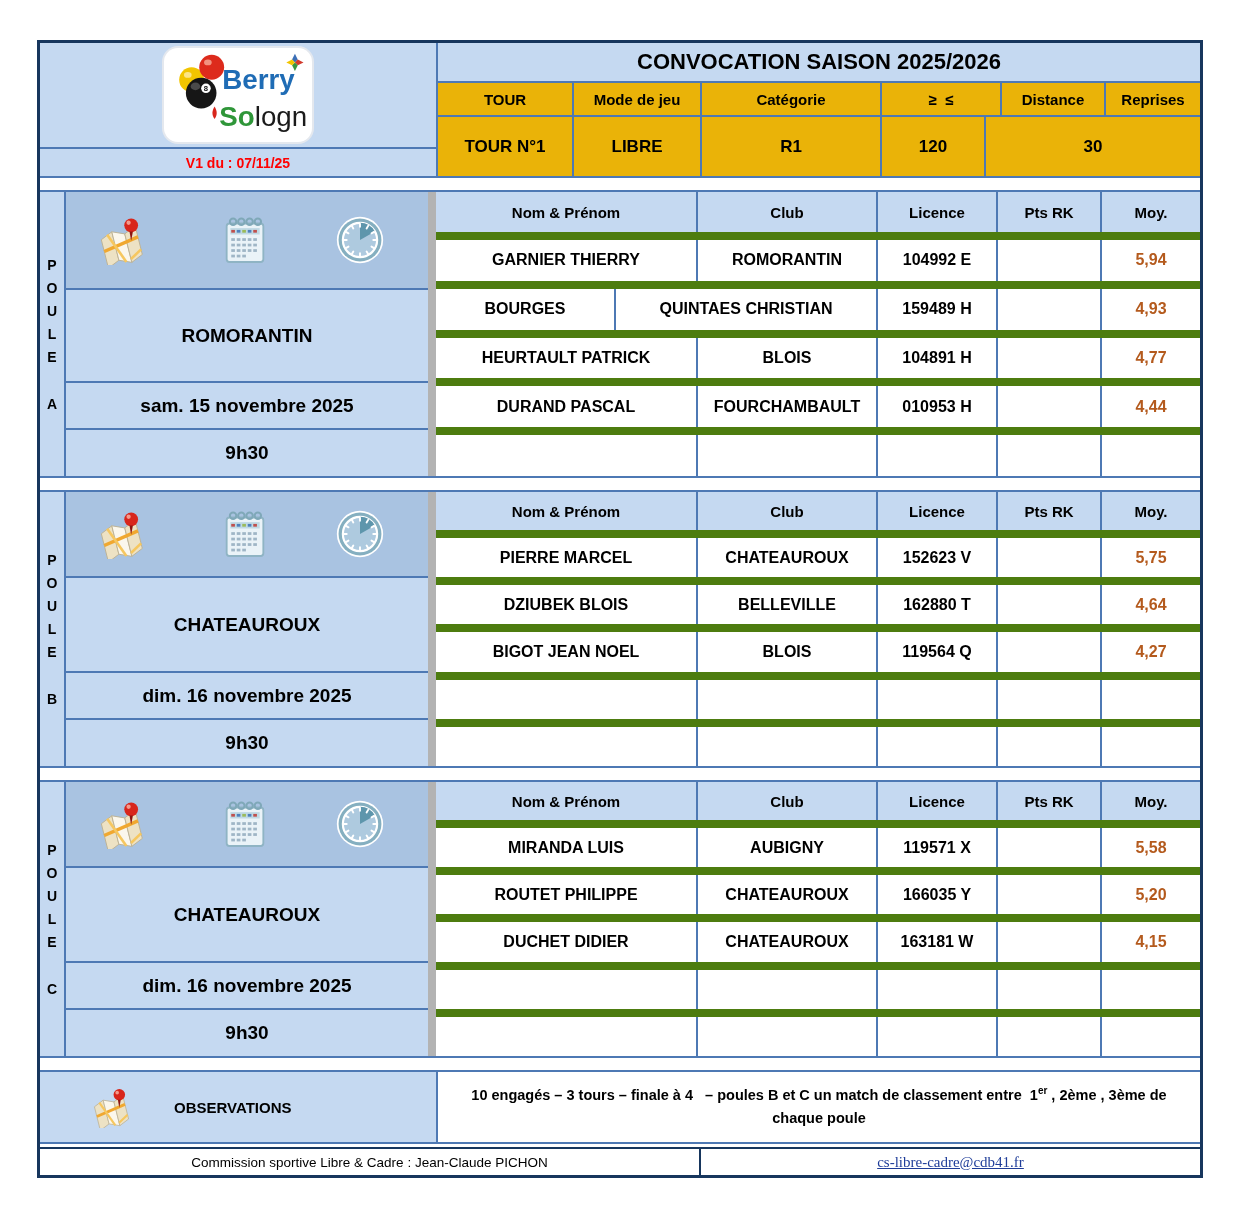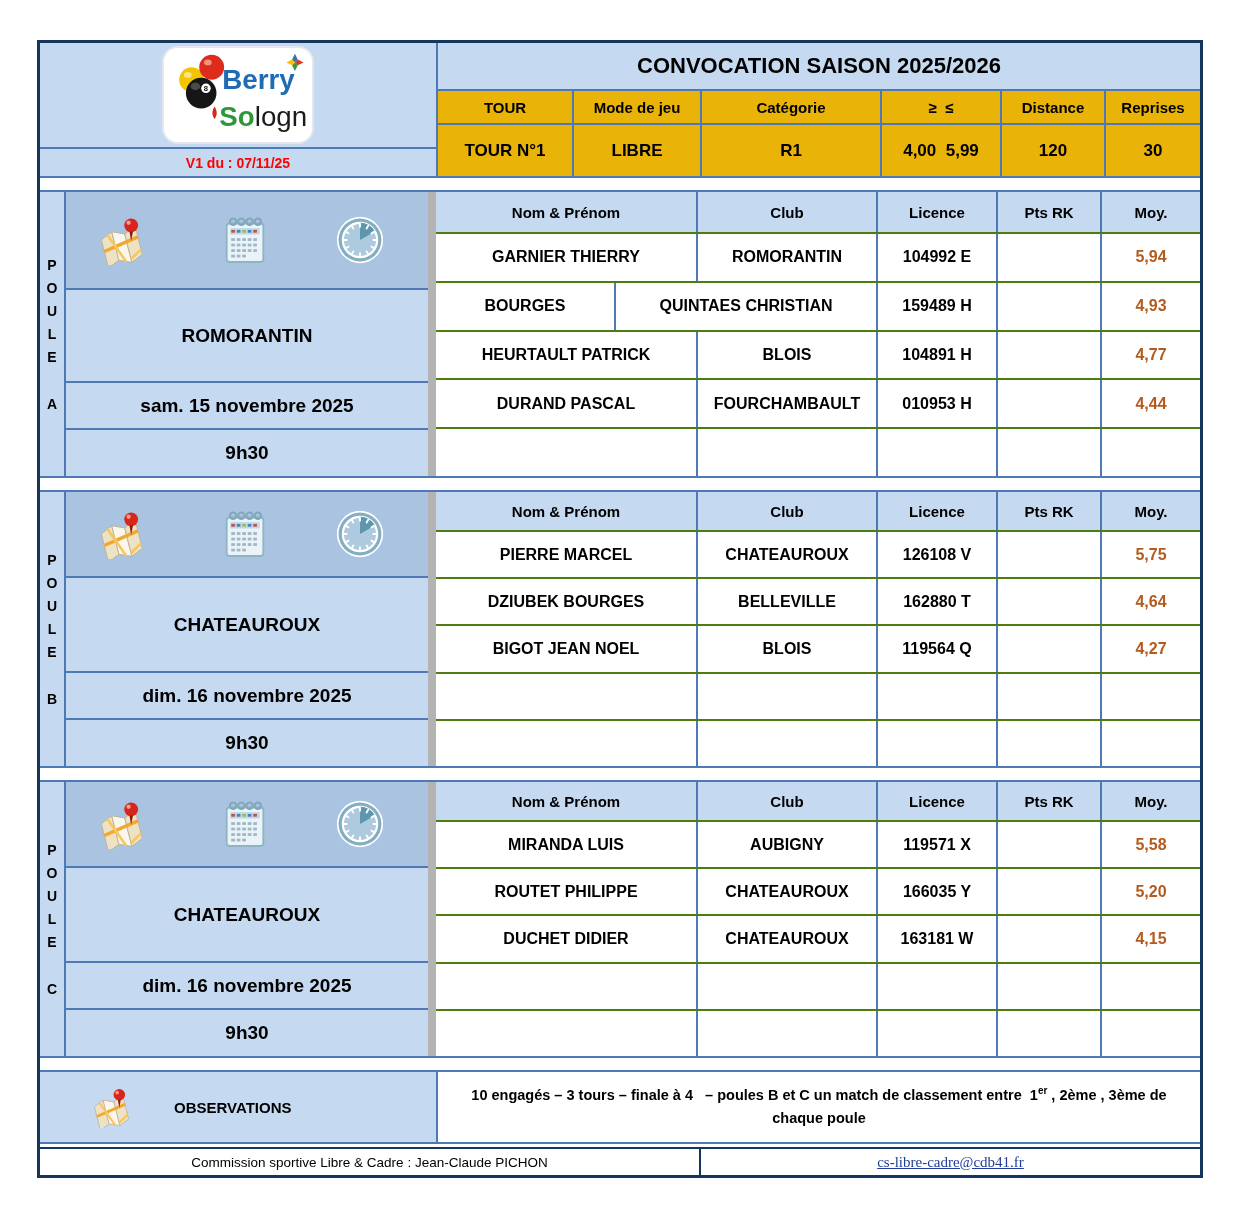--- a/index.html
+++ b/index.html
@@ -12,21 +12,21 @@
   .gap-sm { height:3px; background:#ffffff; flex:0 0 auto; }
 
   
   .header-sec { height:135px; flex:0 0 auto; display:flex; border-bottom:2px solid #4E79B4; }
   .header-left { width:398px; flex:0 0 auto; display:flex; flex-direction:column; border-right:2px solid #4E79B4; background:#C5D9F1; }
   .logo-cell { flex:1; display:flex; align-items:center; justify-content:center; }
   .logo-box { width:148px; height:94px; background:#ffffff; border-radius:14px; box-shadow:0 0 0 2px #e4e8ee; display:flex; align-items:center; justify-content:center; }
   .version-cell { height:29px; border-top:2px solid #4E79B4; display:flex; align-items:center; justify-content:center;
                   color:#FF0000; font-weight:bold; font-size:14px; }
   .header-right { flex:1; display:flex; flex-direction:column; }
-  .title-cell { height:48px; background:#C5D9F1; border-bottom:2px solid #4E79B4;
+  .title-cell { height:40px; background:#C5D9F1; border-bottom:2px solid #4E79B4;
                 display:flex; align-items:center; justify-content:center; font-weight:bold; font-size:22px; color:#000; }
   .hrow { display:flex; background:#eab308; }
   .hrow.cols { height:34px; flex:0 0 auto; }
   .hrow.vals { flex:1; }
   .hcell { display:flex; align-items:center; justify-content:center; border-right:2px solid #4E79B4; font-weight:bold; }
   .hcell:last-child { border-right:none; }
   .hrow.cols .hcell { border-bottom:2px solid #4E79B4; font-size:15px; }
   .hrow.vals .hcell { font-size:17px; }
   .w-tour { flex:0 0 136px; } .w-mode { flex:0 0 128px; } .w-cat { flex:0 0 180px; }
   .w-geq { flex:0 0 120px; } .w-dist { flex:0 0 104px; } .w-rep { flex:1; }
@@ -43,21 +43,21 @@
   .poule-a .icons-row { height:96px; } .poule-b .icons-row, .poule-c .icons-row { height:84px; }
   .venue-cell { flex:1; border-top:2px solid #4E79B4; display:flex; align-items:center; justify-content:center; font-weight:bold; font-size:19px; }
   .date-cell { height:47px; flex:0 0 auto; border-top:2px solid #4E79B4; display:flex; align-items:center; justify-content:center; font-weight:bold; font-size:19px; }
   .time-cell { height:48px; flex:0 0 auto; border-top:2px solid #4E79B4; display:flex; align-items:center; justify-content:center; font-weight:bold; font-size:19px; }
   .gray-strip { width:8px; flex:0 0 auto; background:#B3B3B3; }
 
   .ptable { flex:1; display:flex; flex-direction:column; background:#ffffff; }
   .trow { flex:1; display:flex; }
   .trow.thead { flex:0 0 auto; background:#C5D9F1; }
   .poule-a .trow.thead { height:40px; } .poule-b .trow.thead, .poule-c .trow.thead { height:38px; }
-  .ptable .trow:not(:first-child) { border-top:2px solid #4d7c0f; }
+  .ptable .trow:not(:first-child) { border-top:8px solid #4d7c0f; }
   .c { display:flex; align-items:center; justify-content:center; border-right:2px solid #4E79B4; font-weight:bold; font-size:16px; color:#000; }
   .trow.thead .c { font-size:15px; }
   .c-name { flex:0 0 262px; } .c-club { flex:0 0 180px; } .c-lic { flex:0 0 120px; } .c-pts { flex:0 0 104px; }
   .c-moy { flex:1; border-right:none; color:#B45A1D; }
   .trow.thead .c-moy { color:#000; }
 
   
   .obs-sec { height:74px; flex:0 0 auto; display:flex; border-top:2px solid #4E79B4; border-bottom:2px solid #4E79B4; }
   .obs-left { width:398px; flex:0 0 auto; background:#C5D9F1; border-right:2px solid #4E79B4;
               display:flex; align-items:center; padding-left:52px; gap:36px; }
@@ -188,21 +188,20 @@
           <div class="hcell w-mode">Mode de jeu</div>
           <div class="hcell w-cat">Catégorie</div>
           <div class="hcell w-geq ws">≥  ≤</div>
           <div class="hcell w-dist">Distance</div>
           <div class="hcell w-rep">Reprises</div>
         </div>
         <div class="hrow vals">
           <div class="hcell w-tour">TOUR N°1</div>
           <div class="hcell w-mode">LIBRE</div>
           <div class="hcell w-cat">R1</div>
-          <div class="hcell w-geq ws">4,00  5,99</div>
           <div class="hcell w-dist">120</div>
           <div class="hcell w-rep">30</div>
         </div>
       </div>
     </div>
 
     <div class="gap"></div>
 
     <div class="poule-sec poule-a">
       <div class="letter-strip">
@@ -300,26 +299,26 @@
         <div class="trow thead">
           <div class="c c-name">Nom &amp; Prénom</div>
           <div class="c c-club">Club</div>
           <div class="c c-lic">Licence</div>
           <div class="c c-pts">Pts RK</div>
           <div class="c c-moy">Moy.</div>
         </div>
         <div class="trow">
           <div class="c c-name">PIERRE MARCEL</div>
           <div class="c c-club">CHATEAUROUX</div>
-          <div class="c c-lic">126108 V</div>
+          <div class="c c-lic">152623 V</div>
           <div class="c c-pts"></div>
           <div class="c c-moy">5,75</div>
         </div>
         <div class="trow">
-          <div class="c c-name">DZIUBEK BOURGES</div>
+          <div class="c c-name">DZIUBEK BLOIS</div>
           <div class="c c-club">BELLEVILLE</div>
           <div class="c c-lic">162880 T</div>
           <div class="c c-pts"></div>
           <div class="c c-moy">4,64</div>
         </div>
         <div class="trow">
           <div class="c c-name">BIGOT JEAN NOEL</div>
           <div class="c c-club">BLOIS</div>
           <div class="c c-lic">119564 Q</div>
           <div class="c c-pts"></div>

